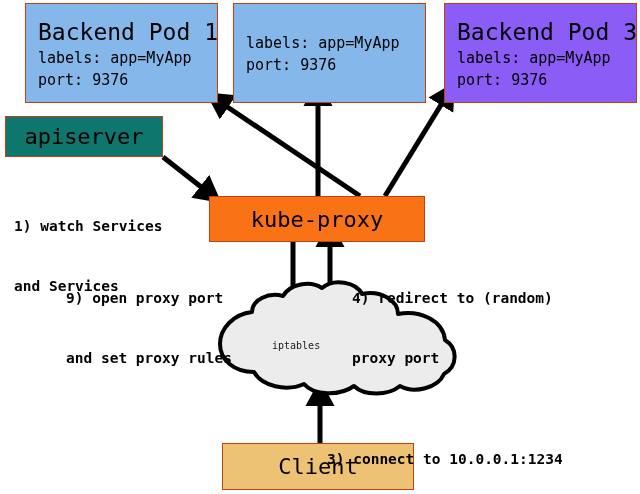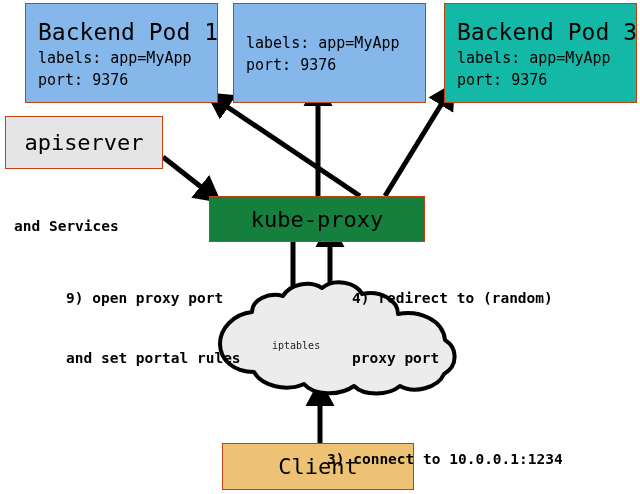--- a/index.html
+++ b/index.html
@@ -127,47 +127,48 @@
     <div class="pod-title">Backend Pod 1</div>
     <div class="pod-line">labels: app=MyApp</div>
     <div class="pod-line">port: 9376</div>
   </div>
 
   <div class="node pod-box" style="left:233px; top:3px; width:193px; height:100px; background:#85b7ea;">
     <div class="pod-line">labels: app=MyApp</div>
     <div class="pod-line">port: 9376</div>
   </div>
 
-  <div class="node pod-box" style="left:444px; top:3px; width:193px; height:100px; background:#14b8a6;">
+  <div class="node pod-box" style="left:444px; top:3px; width:193px; height:100px; background:#8b5cf6;">
     <div class="pod-title">Backend Pod 3</div>
     <div class="pod-line">labels: app=MyApp</div>
     <div class="pod-line">port: 9376</div>
   </div>
 
-  <div class="node" style="left:5px; top:116px; width:158px; height:53px; background:#e5e5e5;">
+  <div class="node" style="left:5px; top:116px; width:158px; height:41px; background:#0f766e;">
     <div class="simple-label">apiserver</div>
   </div>
 
-  <div class="node" style="left:209px; top:196px; width:216px; height:46px; background:#15803d;">
+  <div class="node" style="left:209px; top:196px; width:216px; height:46px; background:#f97316;">
     <div class="kube-label">kube-proxy</div>
   </div>
 
   <div class="node" style="left:222px; top:443px; width:192px; height:47px; background:#edc274;">
     <div class="simple-label">Client</div>
   </div>
 
   <div class="cloud-text" style="left:272px; top:340px;">iptables</div>
 
   <div class="step" style="left:14px; top:176px;">
+    <div>1) watch Services</div>
     <div>and Services</div>
   </div>
 
   <div class="step" style="left:66px; top:248px;">
     <div>9) open proxy port</div>
-    <div>and set portal rules</div>
+    <div>and set proxy rules</div>
   </div>
 
   <div class="step" style="left:327px; top:409px;">
     <div>3) connect to 10.0.0.1:1234</div>
   </div>
 
   <div class="step" style="left:352px; top:248px;">
     <div>4) redirect to (random)</div>
     <div>proxy port</div>
   </div>

